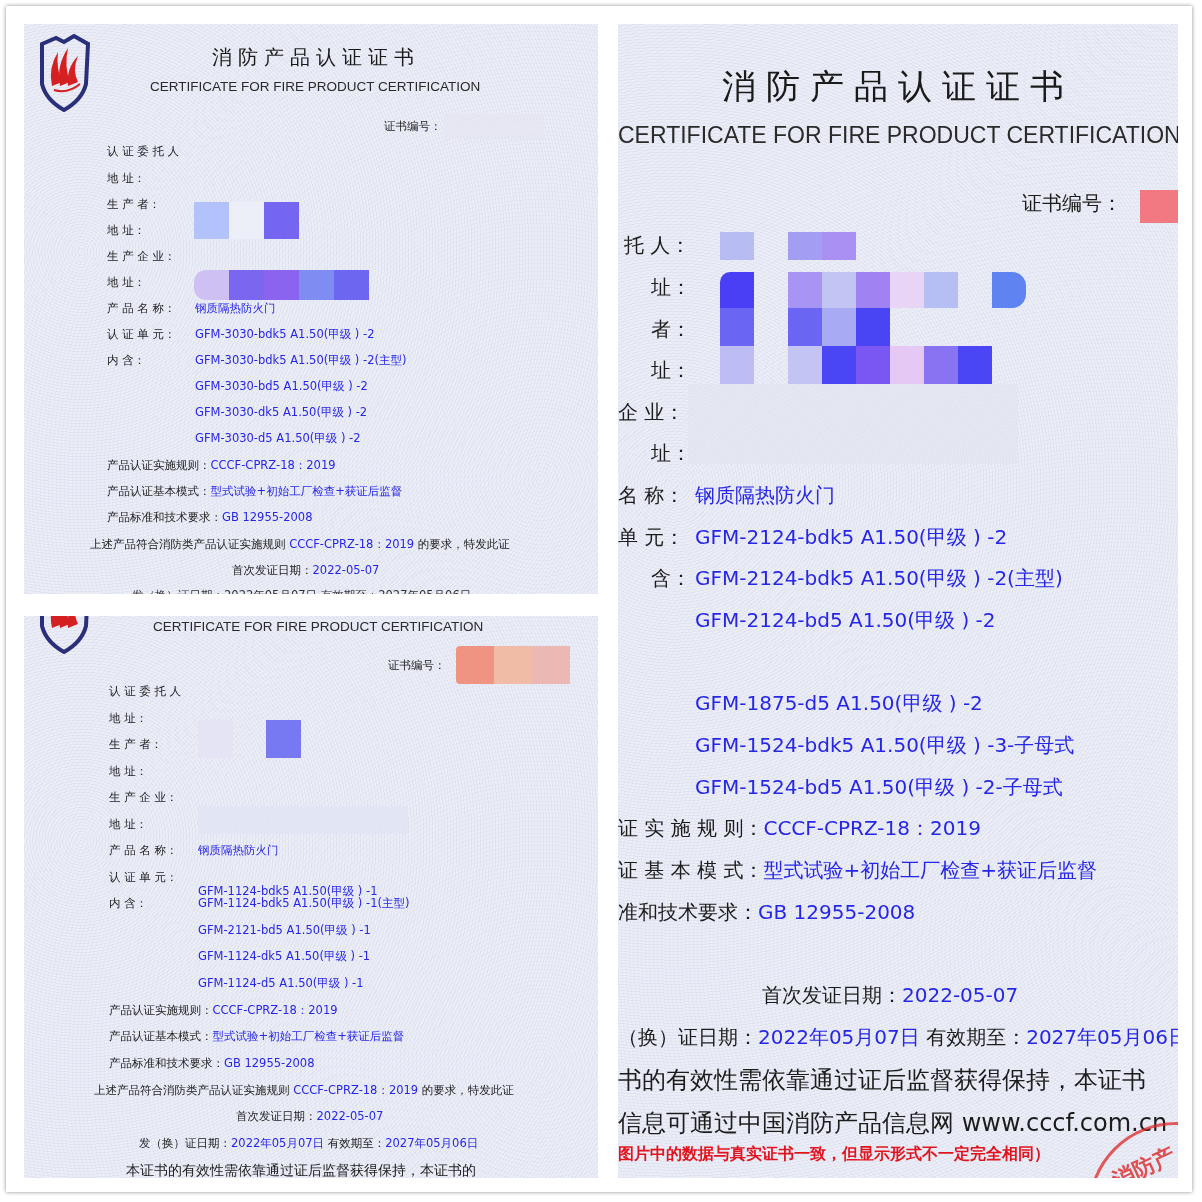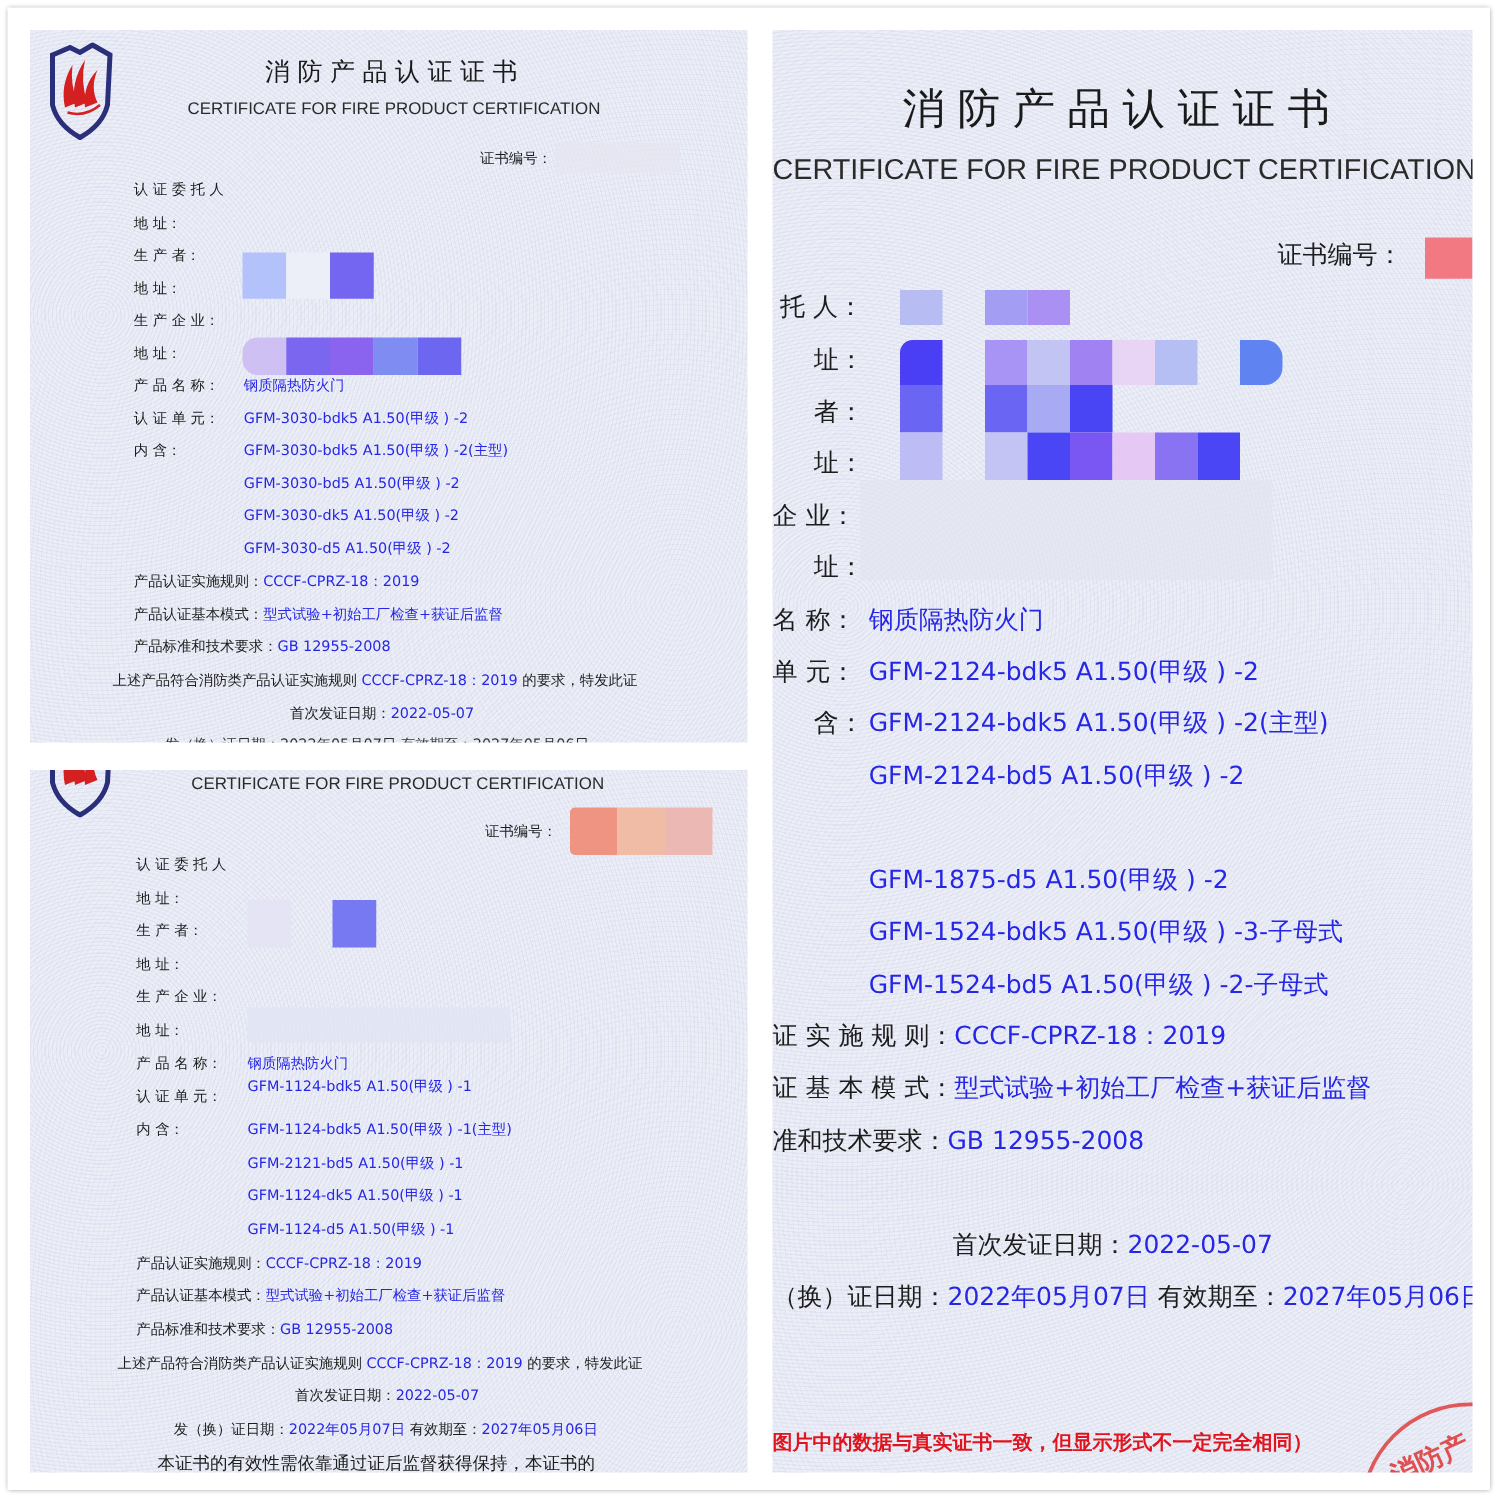--- a/index.html
+++ b/index.html
@@ -131,21 +131,21 @@
   <div class="abs lbl s" style="left:85px;top:174px">生  产  企  业：</div>
   <div class="abs lbl s" style="left:85px;top:201px">地          址：</div>
 
   <div class="blur" style="left:174px;top:104px;width:35px;height:38px;background:#e4e4f4"></div>
   <div class="blur" style="left:242px;top:104px;width:35px;height:38px;background:#7679f2"></div>
   <div class="blur" style="left:174px;top:190px;width:210px;height:28px;background:rgba(225,228,242,0.8)"></div>
 
   <div class="abs lbl s" style="left:85px;top:227px">产  品  名  称：</div>
   <div class="abs val s" style="left:174px;top:227px">钢质隔热防火门</div>
   <div class="abs lbl s" style="left:85px;top:254px">认  证  单  元：</div>
-  <div class="abs val s" style="left:174px;top:246px">GFM-1124-bdk5 A1.50(甲级 ) -1</div>
+  <div class="abs val s" style="left:174px;top:268px">GFM-1124-bdk5 A1.50(甲级 ) -1</div>
   <div class="abs lbl s" style="left:85px;top:280px">内              含：</div>
   <div class="abs val s" style="left:174px;top:280px">GFM-1124-bdk5 A1.50(甲级 ) -1(主型)</div>
   <div class="abs val s" style="left:174px;top:307px">GFM-2121-bd5 A1.50(甲级 ) -1</div>
   <div class="abs val s" style="left:174px;top:333px">GFM-1124-dk5 A1.50(甲级 ) -1</div>
   <div class="abs val s" style="left:174px;top:360px">GFM-1124-d5 A1.50(甲级 ) -1</div>
 
   <div class="abs s" style="left:85px;top:387px">
     <span class="lbl">产品认证实施规则：</span><span class="val">CCCF-CPRZ-18：2019</span>
   </div>
   <div class="abs s" style="left:85px;top:413px">
@@ -230,18 +230,20 @@
   <div class="abs l" style="left:0px;top:875px">
     <span class="lbl">准和技术要求：</span><span class="val">GB 12955-2008</span>
   </div>
   <div class="abs l" style="left:144px;top:958px">
     <span class="lbl">首次发证日期：</span><span class="val">2022-05-07</span>
   </div>
   <div class="abs l" style="left:0px;top:1000px">
     <span class="lbl">（换）证日期：</span><span class="val">2022年05月07日</span>
     <span class="lbl">有效期至：</span><span class="val">2027年05月06日</span>
   </div>
+  <div class="abs lbl" style="left:0px;top:1040px;font-size:24px">书的有效性需依靠通过证后监督获得保持，本证书</div>
+  <div class="abs lbl" style="left:0px;top:1083px;font-size:24px">信息可通过中国消防产品信息网 www.cccf.com.cn</div>
 
   <div class="stamp" style="left:470px;top:1098px;width:170px;height:170px">
     <span style="position:absolute;left:20px;top:28px;transform:rotate(-25deg)">消防产</span>
   </div>
   <div class="abs note" style="left:0px;top:1120px;font-size:16px">图片中的数据与真实证书一致，但显示形式不一定完全相同）</div>
 </div>
 
 </body></html>

